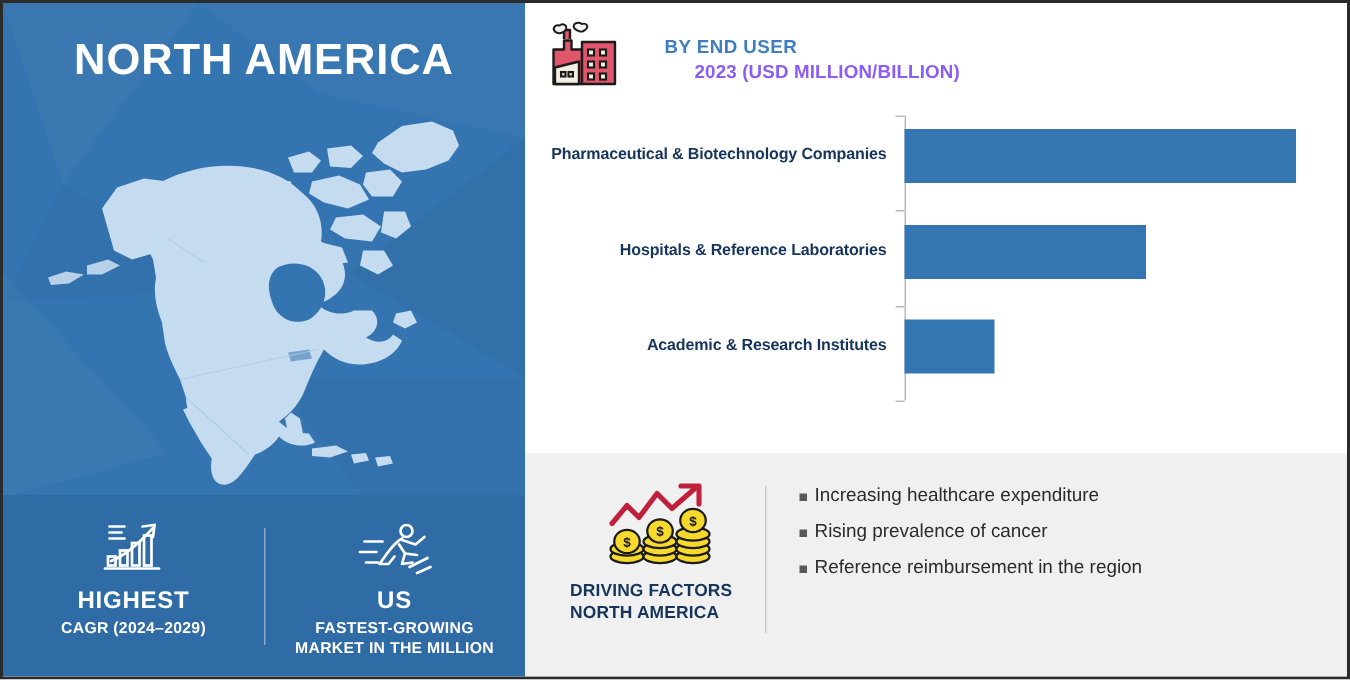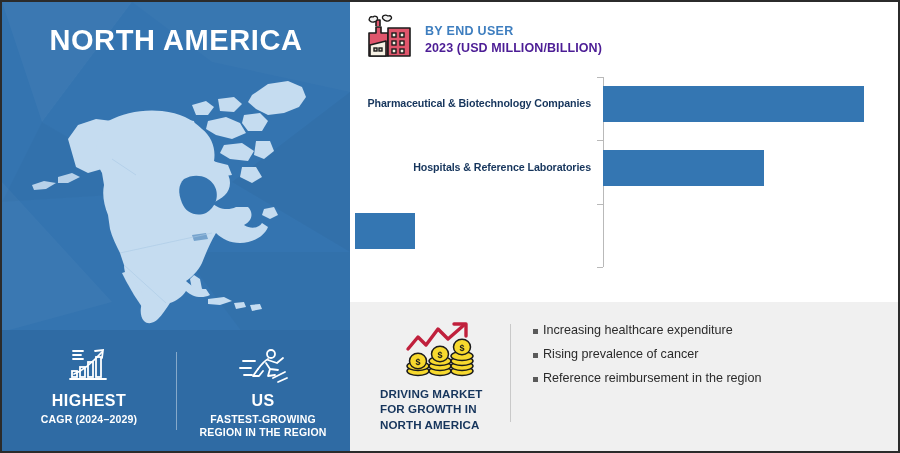--- a/index.html
+++ b/index.html
@@ -94,39 +94,40 @@
     position: absolute;
     left: 348px; top: 0;
     width: 548px; height: 300px;
     background: #ffffff;
   }
   .chart-header {
     position: absolute;
     left: 14px; top: 12px;
     display: flex;
     align-items: center;
-    gap: 9px;
+    gap: 27px;
   }
   .factory-icon { width: 52px; height: 50px; flex: none; }
   .factory-icon svg { display: block; }
   .chart-header-text { padding-top: 2px; }
   .chart-title {
     color: #3e7ebf;
     font-size: 12.5px;
     font-weight: bold;
     letter-spacing: 0.3px;
     line-height: 1.25;
   }
   .chart-subtitle {
-    color: #4c1d95;
+    color: #8b5cf6;
     font-size: 12.5px;
     font-weight: bold;
     letter-spacing: 0.1px;
     line-height: 1.3;
     margin-top: 1px;
+    margin-left: 20px;
   }
 
   .plot {
     position: absolute;
     left: 0; top: 70px;
     width: 548px; height: 200px;
   }
   .axis-line {
     position: absolute;
     left: 253px; top: 5px;
@@ -346,21 +347,21 @@
               <path d="M33 24 L31 31 L38 30"></path>
               <path d="M6 16 L18 16"></path>
               <path d="M3 23 L14 23"></path>
               <path d="M7 30 L15 30"></path>
               <path d="M36 33 L48 27"></path>
               <path d="M41 37 L50 33"></path>
             </svg>
           </div>
           <div class="stat-big">US</div>
           <div class="stat-small">FASTEST-GROWING</div>
-          <div class="stat-small" style="margin-top:0">REGION IN THE REGION</div>
+          <div class="stat-small" style="margin-top:0">MARKET IN THE MILLION</div>
         </div>
 
       </div>
     </div>
   </div>
 
   <div class="chart-area">
 
     <div class="chart-header">
       <div class="factory-icon">
@@ -408,20 +409,21 @@
       </div>
 
       <div class="bar-row" style="top:12px">
         <div class="bar-label">Pharmaceutical &amp; Biotechnology Companies</div>
         <div class="bar-track">
           <div class="bar" style="width:261px"></div>
         </div>
       </div>
 
       <div class="bar-row" style="top:139px">
+        <div class="bar-label">Academic &amp; Research Institutes</div>
         <div class="bar-track">
           <div class="bar" style="width:60px"></div>
         </div>
       </div>
     </div>
   </div>
 
   <div class="drivers">
 
     <div class="drivers-left">
@@ -445,22 +447,21 @@
             <ellipse cx="64" cy="35" rx="11" ry="4.4" fill="#f7d92e"></ellipse>
             <ellipse cx="64" cy="26" rx="8.5" ry="7.8" fill="#f7d92e"></ellipse>
           </g>
           <g fill="#1b1b1b" font-family="Liberation Sans, sans-serif" font-size="9" font-weight="bold" text-anchor="middle">
             <text x="20" y="43.5">$</text>
             <text x="42" y="36.5">$</text>
             <text x="64" y="29.5">$</text>
           </g>
         </svg>
       </div>
-      <div class="drivers-heading">DRIVING MARKET</div>
-      <div class="drivers-heading" style="margin-top:0">FOR GROWTH IN</div>
+      <div class="drivers-heading">DRIVING FACTORS</div>
       <div class="drivers-heading" style="margin-top:0">NORTH AMERICA</div>
     </div>
 
     <div class="drivers-divider"></div>
 
     <div class="drivers-list">
       <div class="driver-item">
         <span class="bullet-sq"></span>
         <span>Increasing healthcare expenditure</span>
       </div>

